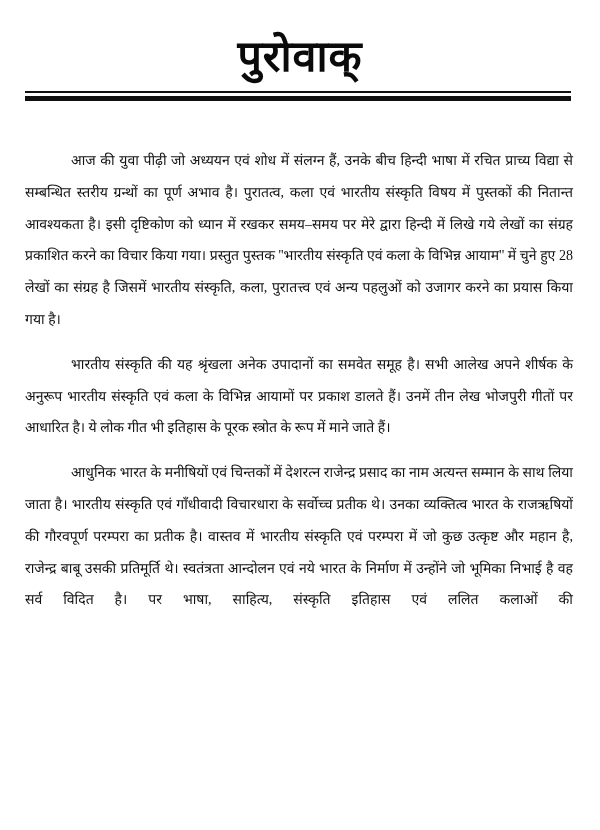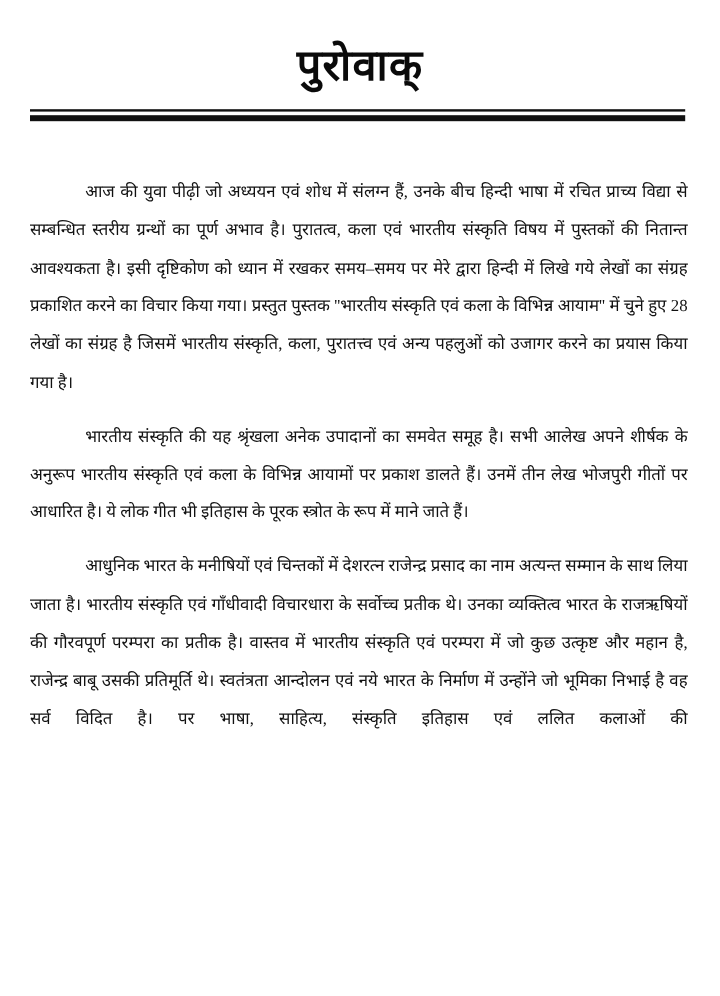--- a/index.html
+++ b/index.html
@@ -4,21 +4,21 @@
 <style>
   html, body { margin: 0; padding: 0; background: #ffffff; }
   body {
     width: 600px; height: 830px; overflow: hidden; position: relative;
     color: #111111;
     font-family: "DejaVu Sans", sans-serif;
   }
   .page { position: absolute; left: 0; top: 0; width: 600px; height: 830px; }
   .title {
     position: absolute; left: 0; top: 30px; width: 600px; text-align: center;
-    font-size: 36px; font-weight: bold; letter-spacing: 1px; line-height: 52px;
+    font-size: 43px; font-weight: bold; letter-spacing: 1px; line-height: 52px;
     color: #0a0a0a;
   }
   .rule-thin {
     position: absolute; left: 25px; width: 546px; top: 91px; height: 2px; background: #111;
   }
   .rule-thick {
     position: absolute; left: 25px; width: 546px; top: 96px; height: 5px; background: #111;
   }
   .body {
     position: absolute; left: 25px; top: 145px; width: 548px;

